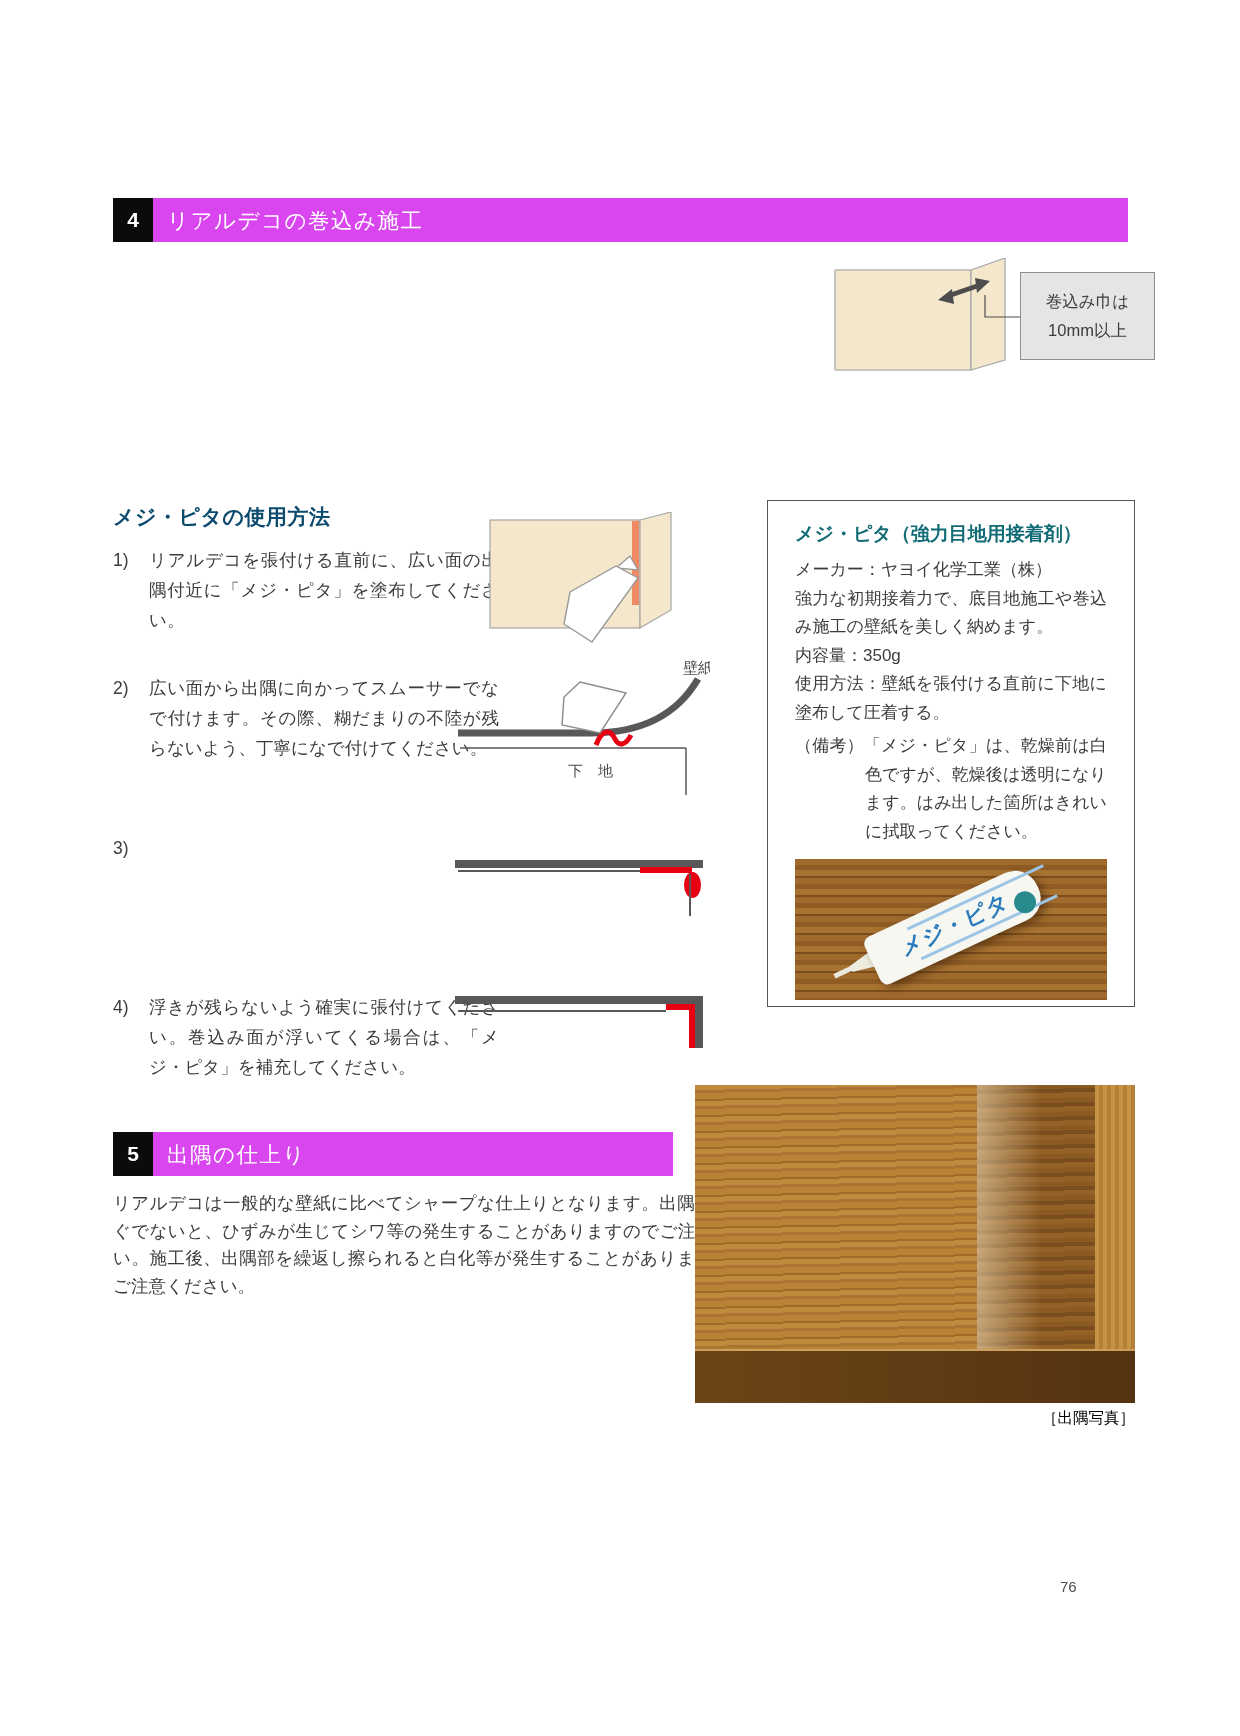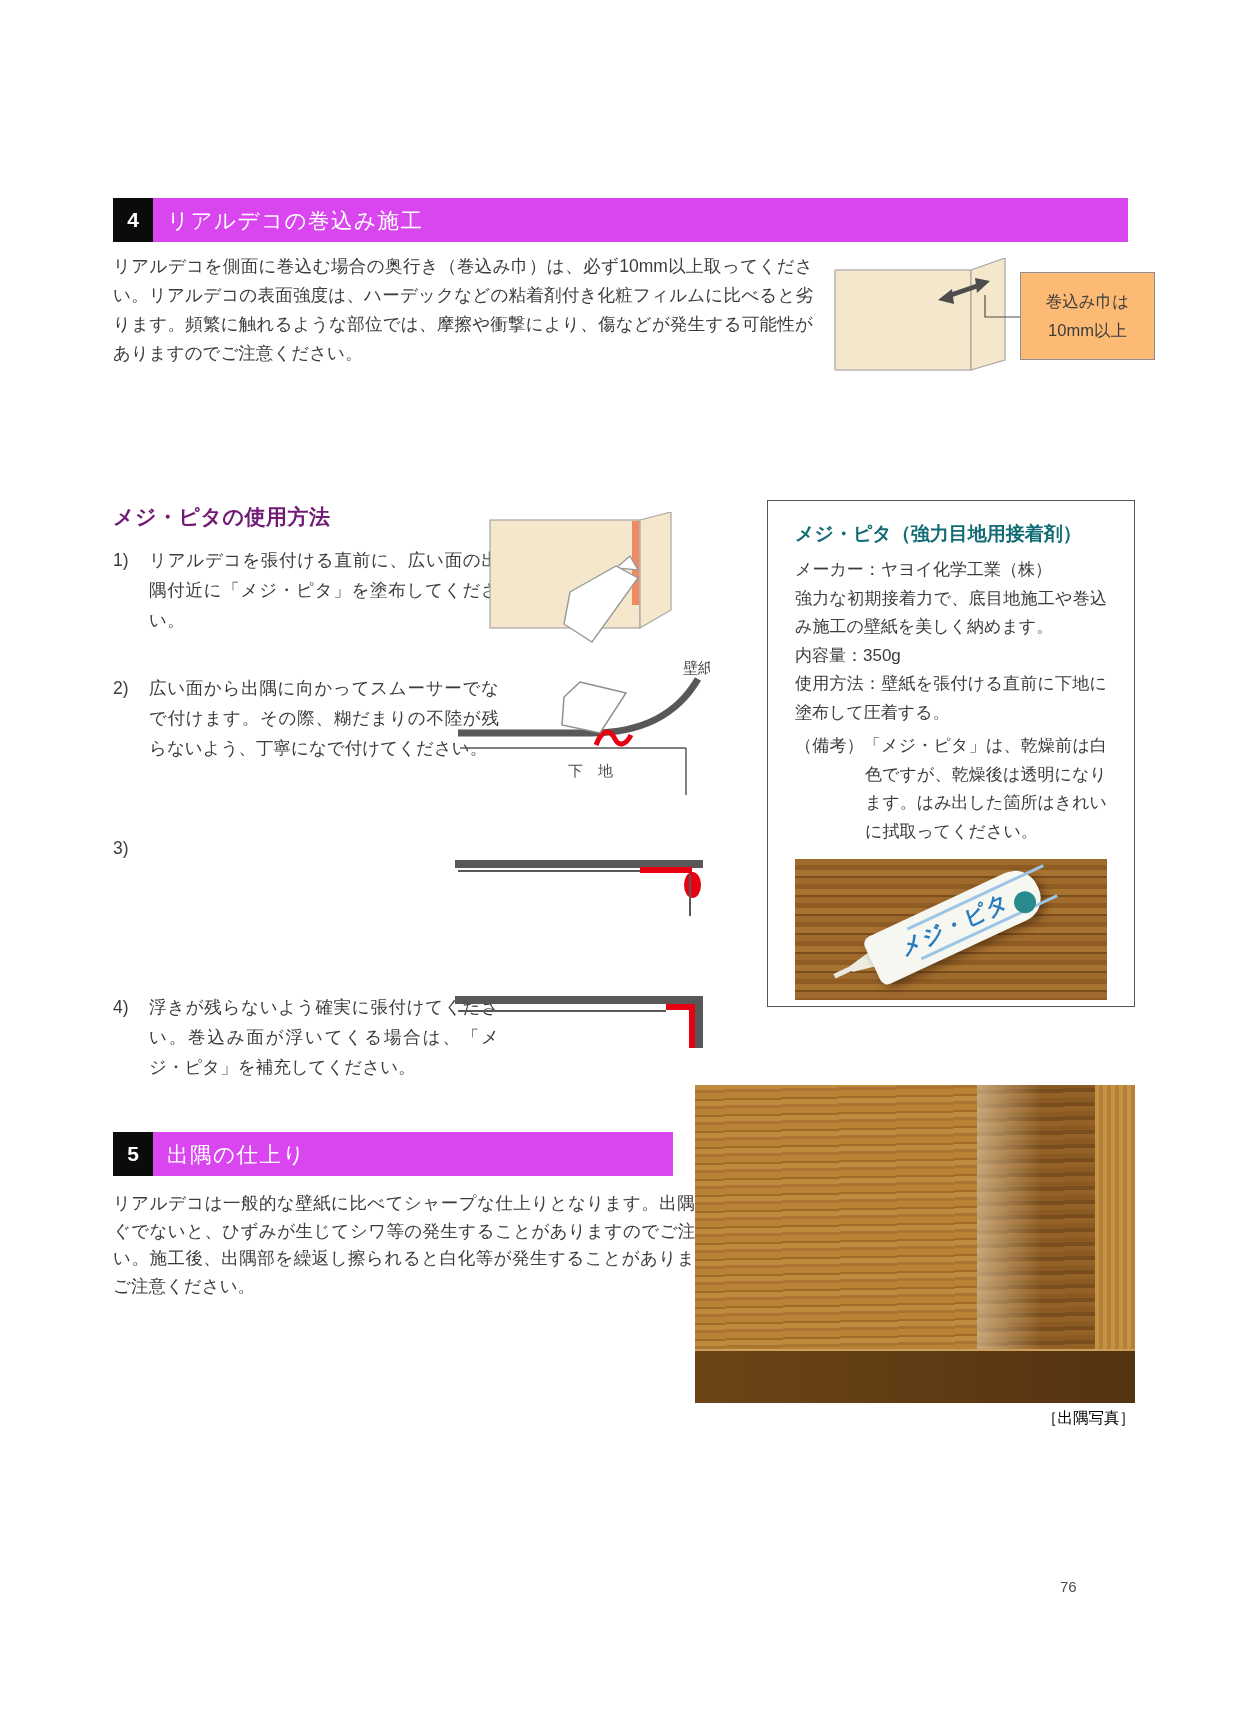--- a/index.html
+++ b/index.html
@@ -10,29 +10,29 @@
   .abs{position:absolute;}
   
   .sec-header{position:absolute;display:flex;height:44px;}
   .sec-num{width:40px;background:#0b0b0b;color:#ffffff;font-size:21px;font-weight:bold;
     display:flex;align-items:center;justify-content:center;}
   .sec-bar{flex:1;background:#d946ef;color:#ffffff;font-size:21.5px;display:flex;
     align-items:center;padding-left:14px;letter-spacing:1.5px;}
   
   .body-text{font-size:17.5px;line-height:29px;color:#3c3c3c;text-align:justify;}
   .caption-text{font-size:17px;line-height:27.5px;color:#3c3c3c;}
-  .teal-heading{font-size:21px;font-weight:bold;color:#701a75;letter-spacing:0.5px;}
+  .teal-heading{font-size:21px;font-weight:bold;color:#0c4a6e;letter-spacing:0.5px;}
   
   .step{position:absolute;left:113px;display:flex;width:395px;}
   .step-num{width:36px;font-size:17.5px;line-height:30px;flex:none;}
   .step-body{width:350px;font-size:17.5px;line-height:30px;text-align:justify;}
   
   .label-box{position:absolute;left:1020px;top:272px;width:133px;height:86px;
     border:1px solid #8e8e8e;display:flex;flex-direction:column;align-items:center;
-    justify-content:center;font-size:16.5px;line-height:29px;color:#3c3c3c;background:#fdba74;}
+    justify-content:center;font-size:16.5px;line-height:29px;color:#3c3c3c;background:#e5e5e5;}
   
   #product-box{position:absolute;left:767px;top:500px;width:368px;height:507px;
     border:1px solid #555555;box-sizing:border-box;padding:20px 27px;background:#fff;}
   #product-box .p-title{font-size:19px;font-weight:bold;color:#106b75;margin:0 0 9px 0;}
   #product-box p{margin:0;font-size:17px;line-height:28.5px;text-align:justify;}
   #product-box .p-note{margin-top:5px;padding-left:70px;text-indent:-70px;}
   
   #product-photo{position:relative;margin-top:13px;width:312px;height:141px;overflow:hidden;
     background:repeating-linear-gradient(180deg,#a06a2c 0 6px,#8f5c24 6px 11px,#a87230 11px 17px,#7c4e1d 17px 19px);}
   #tube-wrap{position:absolute;left:36px;top:26px;width:240px;height:86px;transform:rotate(-25deg);}
@@ -67,21 +67,20 @@
 </head>
 <body>
 
 <div id="page">
 
   <div class="sec-header" style="left:113px;top:198px;width:1015px;">
     <div class="sec-num">4</div>
     <div class="sec-bar">リアルデコの巻込み施工</div>
   </div>
 
-  <div class="abs body-text" style="left:113px;top:252px;width:700px;">リアルデコを側面に巻込む場合の奥行き（巻込み巾）は、必ず10mm以上取ってください。リアルデコの表面強度は、ハーデックなどの粘着剤付き化粧フィルムに比べると劣ります。頻繁に触れるような部位では、摩擦や衝撃により、傷などが発生する可能性がありますのでご注意ください。</div>
 
   <svg class="abs" style="left:830px;top:258px;" width="200" height="125" viewBox="0 0 200 125">
     <rect x="5" y="12" width="136" height="100" fill="#f4e7cb" stroke="#a6a6a6" stroke-width="1.2"></rect>
     <polygon points="141,12 175,0 175,102 141,112" fill="#f4e7cb" stroke="#a6a6a6" stroke-width="1.2"></polygon>
     <g>
       <line x1="118" y1="38" x2="150" y2="27" stroke="#4d4d4d" stroke-width="5"></line>
       <polygon points="108,42 122,31 124,46" fill="#4d4d4d"></polygon>
       <polygon points="160,23 145,20 147,35" fill="#4d4d4d"></polygon>
     </g>
     <polyline points="155,37 155,59 196,59" fill="none" stroke="#4d4d4d" stroke-width="1.2"></polyline>

